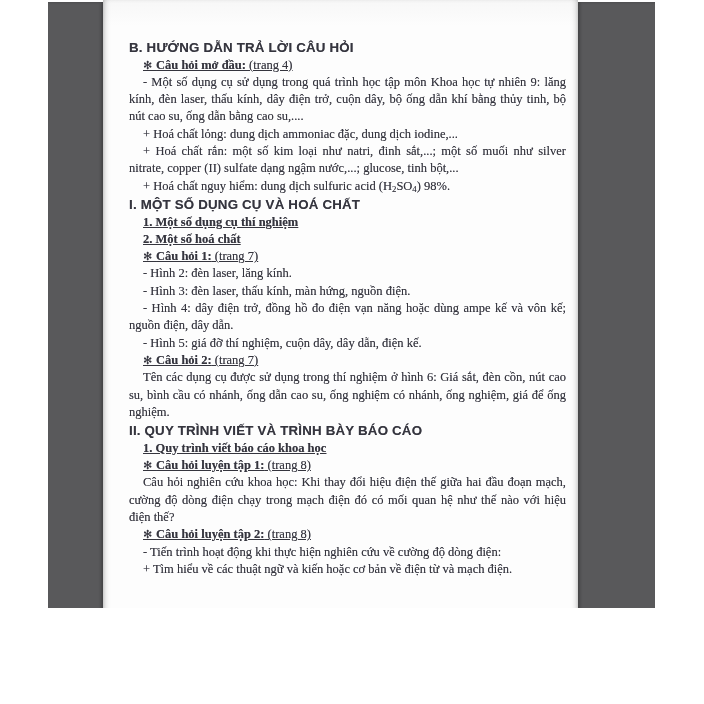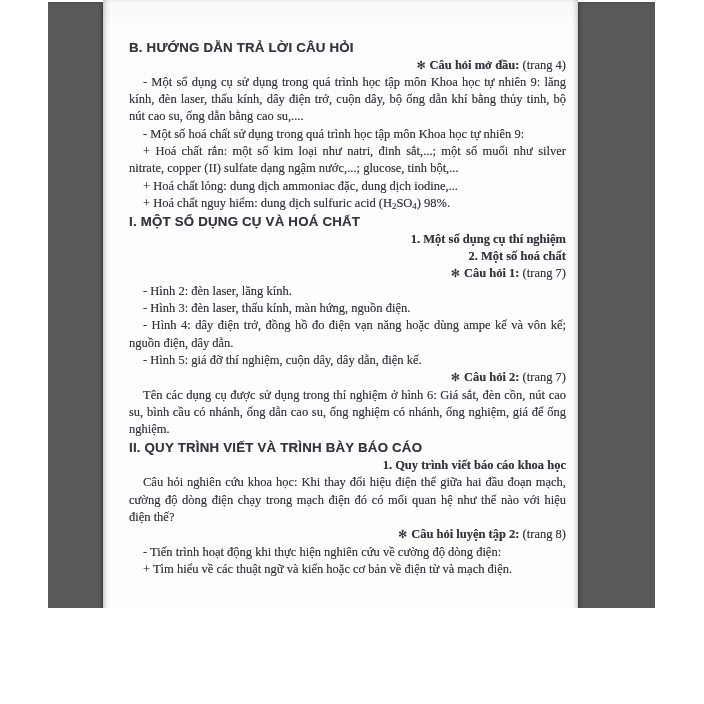--- a/index.html
+++ b/index.html
@@ -12,52 +12,52 @@
   .page{position:absolute;left:103px;top:0;width:475px;height:697px;
         background:linear-gradient(180deg,#f7f7f7 0px,#fdfdfd 26px,#fdfdfd 660px,#f6f6f6 697px);
         box-shadow:inset 5px 0 7px -5px rgba(0,0,0,.35), inset -5px 0 7px -5px rgba(0,0,0,.3),
                    inset 0 -4px 5px -3px rgba(0,0,0,.35);}
   .content{position:absolute;left:26px;top:38px;width:437px;color:#35353e;
            text-shadow:0 0 .5px rgba(53,53,68,.55);}
   .para{margin:0;font-size:12.5px;line-height:17.3px;text-align:justify;text-indent:14px;}
   .para.hsans{font-family:"Liberation Sans","DejaVu Sans",sans-serif;font-weight:bold;
               font-size:13.3px;letter-spacing:.2px;text-indent:0;text-align:left;
               margin-top:1px;line-height:17.6px;}
-  .para.num,.para.star{text-align:right;}
+  .para.num,.para.star{text-align:left;text-decoration:underline;}
   .b{font-weight:bold;}
   sub{font-size:.7em;line-height:0;vertical-align:-0.25em;}
   .star-glyph{font-family:"DejaVu Sans",sans-serif;font-size:11px;font-weight:bold;}
   .page-number{position:absolute;left:30px;top:652px;font-size:13px;color:#3c3c44;}
 </style>
 </head>
 <body>
 
 <div class="scene">
   <div class="edge-band edge-left"></div>
   <div class="page">
     <div class="content">
         <p class="para hsans"><span class="b">B. HƯỚNG DẪN TRẢ LỜI CÂU HỎI</span></p>
         <p class="para star"><span class="b star-glyph">✻ </span><span class="b">Câu hỏi mở đầu:</span><span> (trang 4)</span></p>
         <p class="para body"><span>- Một số dụng cụ sử dụng trong quá trình học tập môn Khoa học tự nhiên 9: lăng kính, đèn laser, thấu kính, dây điện trở, cuộn dây, bộ ống dẫn khí bằng thủy tinh, bộ nút cao su, ống dẫn bằng cao su,....</span></p>
-        <p class="para body"><span>- Một số hoá chất sử dụng trong quá trình học tập môn Khoa học tự nhiên 9:</span></p>
+        <p class="para body"><span>+ Hoá chất lỏng: dung dịch ammoniac đặc, dung dịch iodine,...</span></p>
         <p class="para body"><span>+ Hoá chất rắn: một số kim loại như natri, đinh sắt,...; một số muối như silver nitrate, copper (II) sulfate dạng ngậm nước,...; glucose, tinh bột,...</span></p>
-        <p class="para body"><span>+ Hoá chất lỏng: dung dịch ammoniac đặc, dung dịch iodine,...</span></p>
         <p class="para body"><span>+ Hoá chất nguy hiểm: dung dịch sulfuric acid (H</span><sub>2</sub><span>SO</span><sub>4</sub><span>) 98%.</span></p>
         <p class="para hsans"><span class="b">I. MỘT SỐ DỤNG CỤ VÀ HOÁ CHẤT</span></p>
         <p class="para num"><span class="b">1. Một số dụng cụ thí nghiệm</span></p>
         <p class="para num"><span class="b">2. Một số hoá chất</span></p>
         <p class="para star"><span class="b star-glyph">✻ </span><span class="b">Câu hỏi 1:</span><span> (trang 7)</span></p>
         <p class="para body"><span>- Hình 2: đèn laser, lăng kính.</span></p>
         <p class="para body"><span>- Hình 3: đèn laser, thấu kính, màn hứng, nguồn điện.</span></p>
         <p class="para body"><span>- Hình 4: dây điện trở, đồng hồ đo điện vạn năng hoặc dùng ampe kế và vôn kế; nguồn điện, dây dẫn.</span></p>
         <p class="para body"><span>- Hình 5: giá đỡ thí nghiệm, cuộn dây, dây dẫn, điện kế.</span></p>
         <p class="para star"><span class="b star-glyph">✻ </span><span class="b">Câu hỏi 2:</span><span> (trang 7)</span></p>
         <p class="para body"><span>Tên các dụng cụ được sử dụng trong thí nghiệm ở hình 6: Giá sắt, đèn cồn, nút cao su, bình cầu có nhánh, ống dẫn cao su, ống nghiệm có nhánh, ống nghiệm, giá để ống nghiệm.</span></p>
         <p class="para hsans"><span class="b">II. QUY TRÌNH VIẾT VÀ TRÌNH BÀY BÁO CÁO</span></p>
         <p class="para num"><span class="b">1. Quy trình viết báo cáo khoa học</span></p>
+        <p class="para star"><span class="b star-glyph">✻ </span><span class="b">Câu hỏi luyện tập 1:</span><span> (trang 8)</span></p>
         <p class="para body"><span>Câu hỏi nghiên cứu khoa học: Khi thay đổi hiệu điện thế giữa hai đầu đoạn mạch, cường độ dòng điện chạy trong mạch điện đó có mối quan hệ như thế nào với hiệu điện thế?</span></p>
         <p class="para star"><span class="b star-glyph">✻ </span><span class="b">Câu hỏi luyện tập 2:</span><span> (trang 8)</span></p>
         <p class="para body"><span>- Tiến trình hoạt động khi thực hiện nghiên cứu về cường độ dòng điện:</span></p>
         <p class="para body"><span>+ Tìm hiểu về các thuật ngữ và kiến hoặc cơ bản về điện từ và mạch điện.</span></p>
       </div>
     <div class="page-number">6</div>
   </div>
   <div class="edge-band edge-right"></div>
   <div class="bottom-strip"></div>
 </div>

